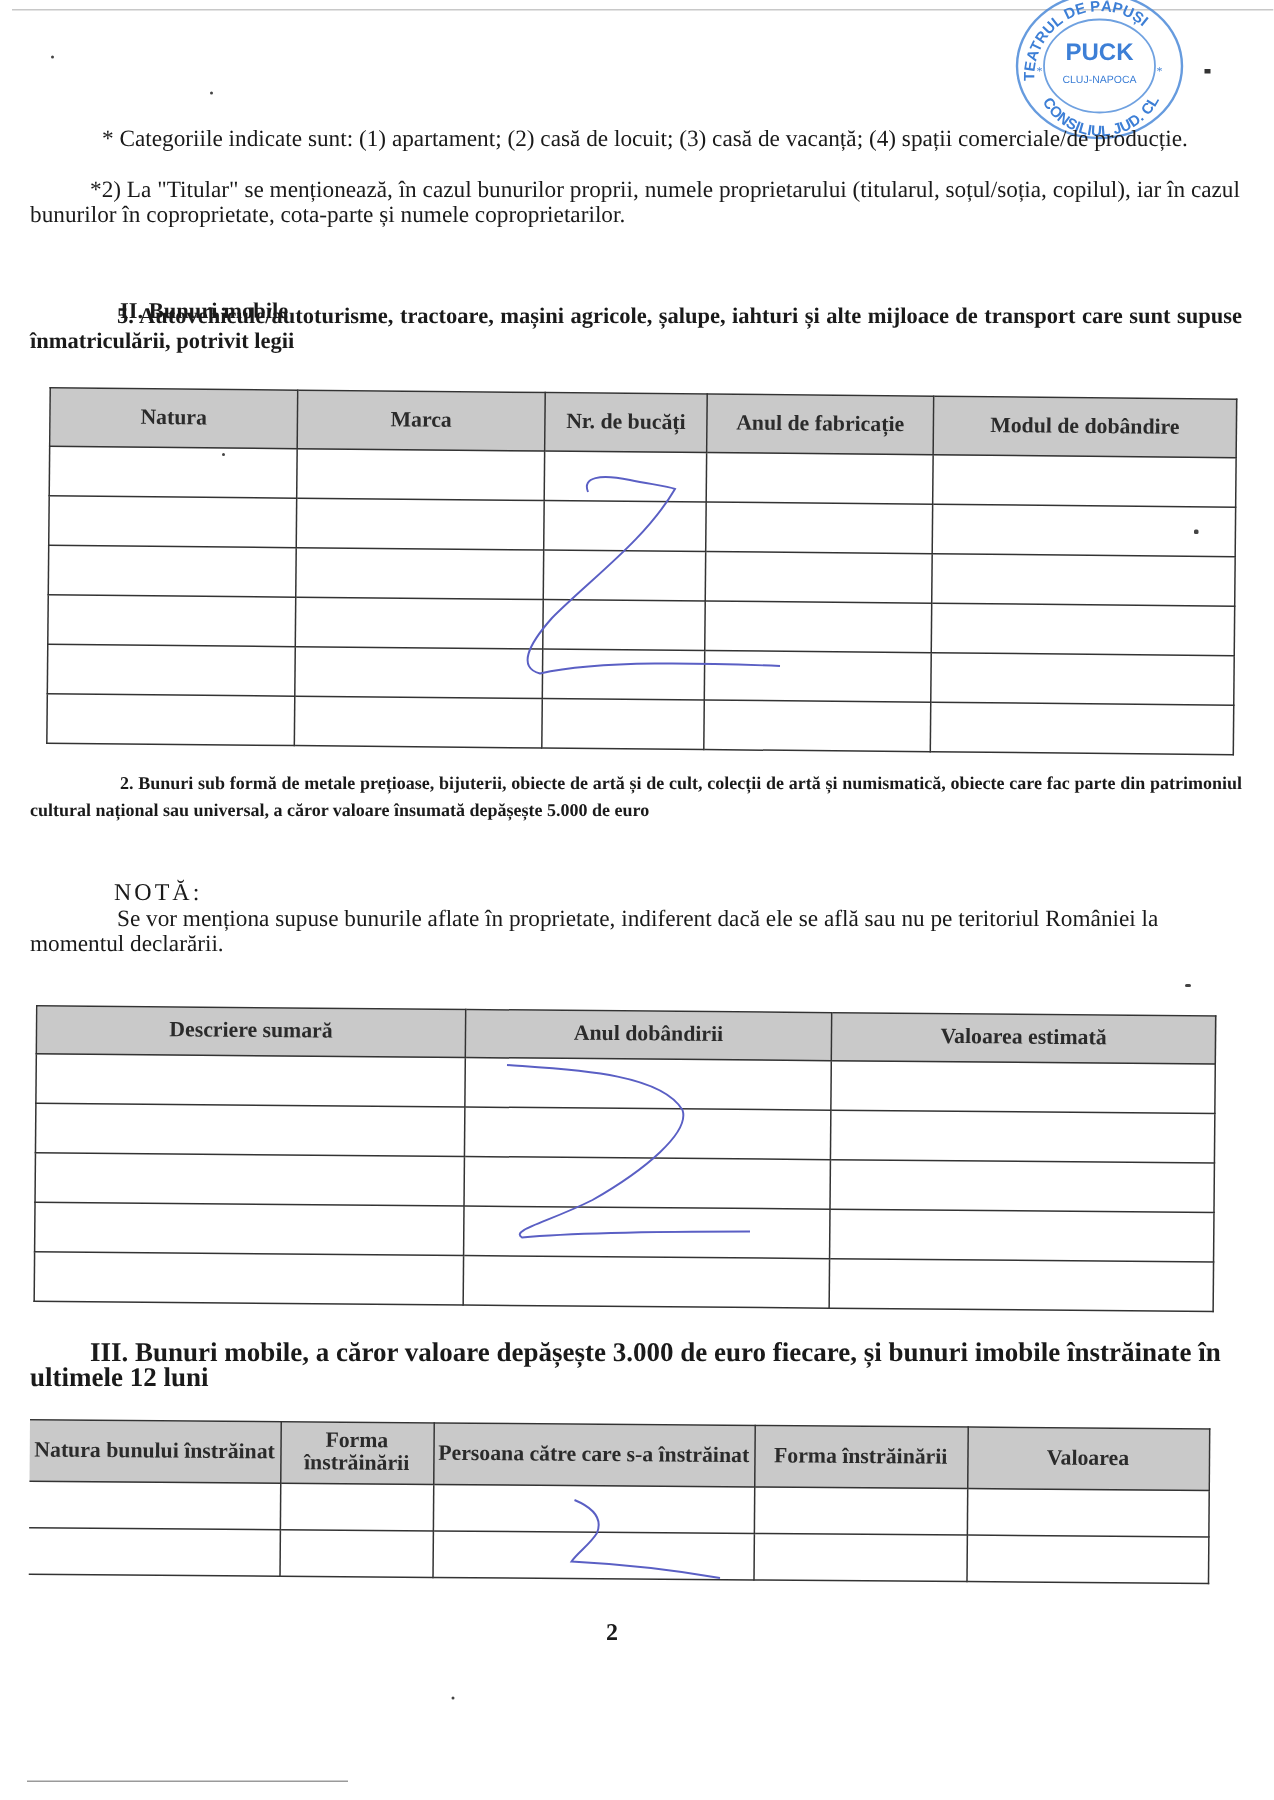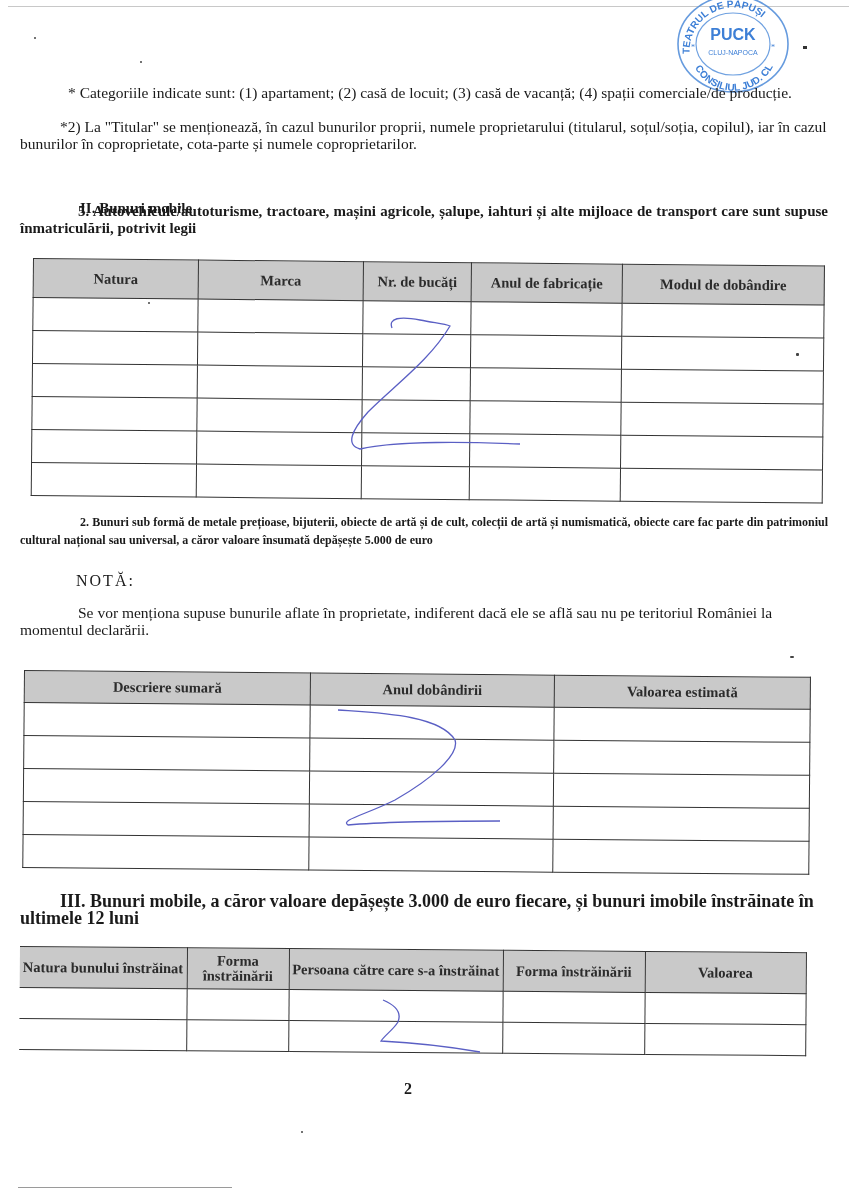--- a/index.html
+++ b/index.html
@@ -11,21 +11,21 @@
   .bottom-rule { position: absolute; left: 18px; top: 1187px; width: 214px; height: 1px; background: #9a9a9a; }
   .stamp { position: absolute; left: 672px; top: 0px; width: 118px; height: 94px; }
   .stamp-dot { position: absolute; left: 803px; top: 46px; width: 4px; height: 3px; background:#333; }
   .txt { position: absolute; font-size: 15.5px; line-height: 17px; }
   .p1 { left: 28px; top: 84px; width: 810px; text-align: justify; text-indent: 40px; }
   .p2 { left: 20px; top: 118px; width: 810px; text-indent: 40px; }
   .heading { font-weight: bold; font-family: "Liberation Serif", serif; }
   .h-ii { left: 80px; top: 200px; font-size: 15px; }
   .h-ii1 { left: 20px; top: 203px; width: 808px; text-align: justify; text-indent: 58px; font-size: 15px; font-weight: bold;}
   .h-ii2 { left: 20px; top: 513px; width: 808px; text-align: justify; text-indent: 60px; font-size: 12px; font-weight: bold; line-height: 18px;}
-  .nota-title { left: 76px; top: 572px; font-size: 16px; letter-spacing: 2px; }
+  .nota-title { left: 76px; top: 587px; font-size: 16px; letter-spacing: 2px; }
   .nota-body { left: 20px; top: 604px; width: 808px; text-indent: 58px; font-size: 15.5px; }
   .h-iii { left: 20px; top: 893px; width: 808px; text-indent: 40px; font-size: 18px; font-weight: bold; }
   .page-num { left: 404px; top: 1080px; font-size: 16px; font-weight: bold; }
 
   table.grid { position: absolute; border-collapse: collapse; table-layout: fixed; }
   table.grid th, table.grid td { border: 1.3px solid #333; padding: 0; }
   table.grid th {
     background: #c9c9c9; font-weight: bold; font-size: 14.5px; color: #2b2b2b;
     text-align: center; font-family: "Liberation Serif", serif; line-height: 15px;
   }

